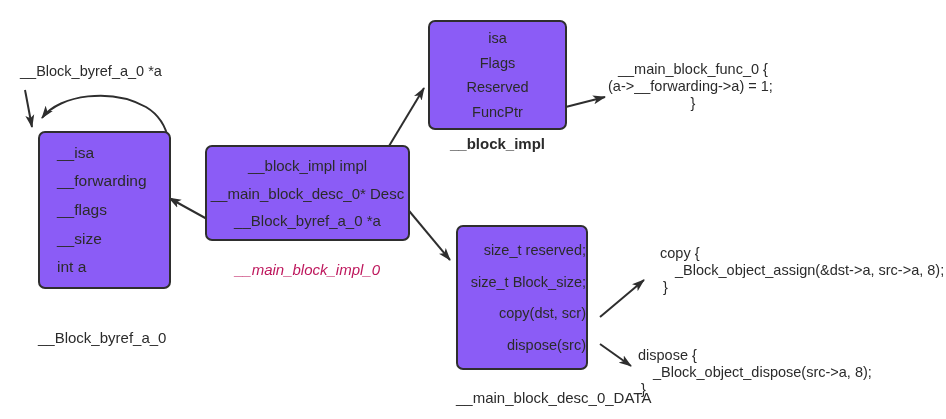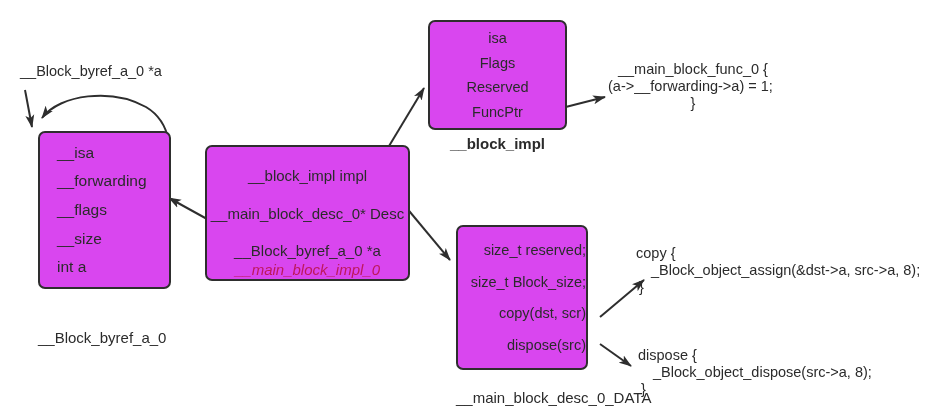--- a/index.html
+++ b/index.html
@@ -3,45 +3,45 @@
 <meta charset="utf-8">
 <style>
   html,body { margin:0; padding:0; background:#ffffff; }
   .canvas {
     position:relative; width:946px; height:419px; background:#ffffff;
     font-family:"Liberation Sans", sans-serif; color:#2b2b2b; overflow:hidden;
   }
   .arrow-layer { position:absolute; left:0; top:0; width:946px; height:419px; pointer-events:none; }
 
   .box {
-    position:absolute; border:2px solid #2e2e2e; border-radius:7px; background:#d946ef;
+    position:absolute; border:2px solid #2e2e2e; border-radius:7px; background:#8b5cf6;
     display:flex; flex-direction:column; justify-content:space-evenly; box-sizing:border-box;
   }
   .box .row { white-space:nowrap; }
 
   .box-byref { left:38px; top:131px; width:133px; height:158px; align-items:flex-start;
                padding-left:17px; font-size:15.5px; }
-  .box-impl  { left:205px; top:145px; width:205px; height:136px; align-items:center;
+  .box-impl  { left:205px; top:145px; width:205px; height:96px; align-items:center;
                text-align:center; font-size:15px; }
   .box-blockimpl { left:428px; top:20px; width:139px; height:110px; align-items:center;
                font-size:14.5px; }
   .box-desc  { left:456px; top:225px; width:132px; height:145px; align-items:flex-end;
                font-size:14.5px; }
 
   .caption { position:absolute; font-size:15px; text-align:center; white-space:nowrap; }
   .cap-byref     { left:38px;  top:298px; width:123px;margin-top:31px; }
   .cap-impl      { left:205px; top:261px; width:205px; color:#be185d;font-style:italic; }
   .cap-blockimpl { left:428px; top:135px; width:139px;font-weight:bold; }
   .cap-desc      { left:456px; top:389px; width:132px; }
 
   .ptr-label { position:absolute; left:20px; top:63px; font-size:14.5px; white-space:nowrap; }
 
   .code { position:absolute; font-size:14.5px; line-height:17px; white-space:nowrap; }
   .code-func    { left:608px; top:61px;text-align:center; }
-  .code-copy    { left:636px; top:245px; }
+  .code-copy    { left:660px; top:245px; }
   .code-dispose { left:638px; top:347px; }
   .code .ind  { padding-left:15px; }
   .code .ind1 { padding-left:5px; }
   .code .ind2 { padding-left:3px; }
 </style>
 </head>
 <body>
 
 <div class="canvas">
 

